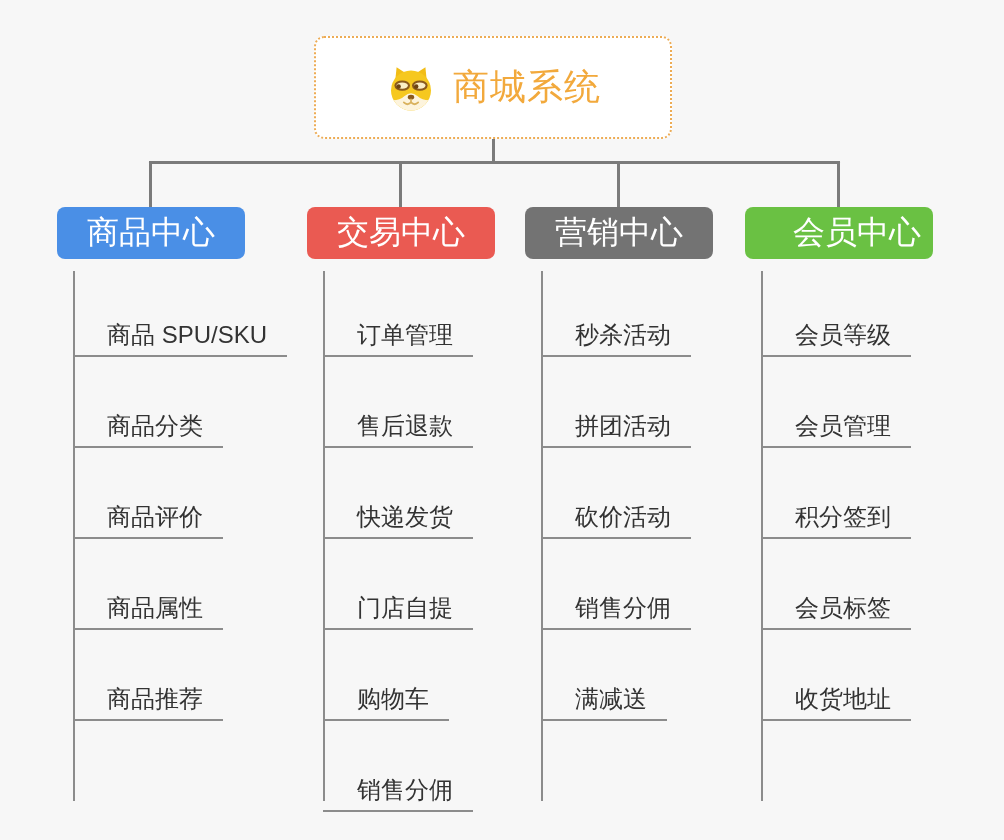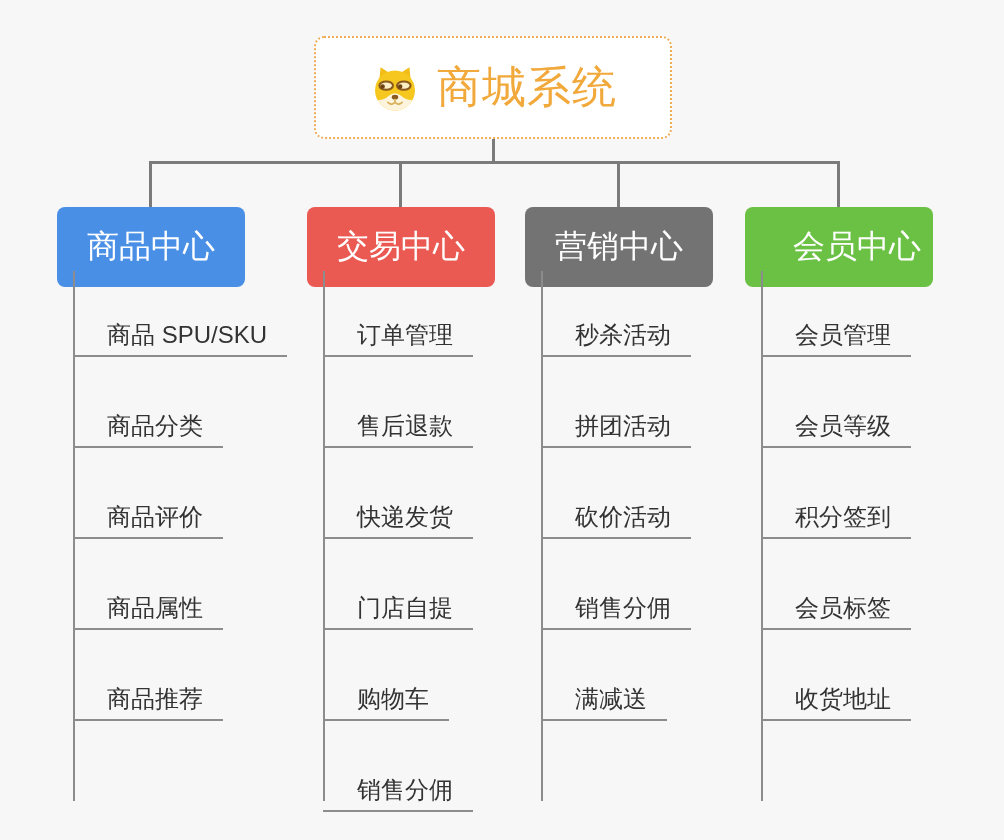--- a/index.html
+++ b/index.html
@@ -30,36 +30,36 @@
     box-sizing: border-box;
     background: #ffffff;
     border: 2px dotted #edac55;
     border-radius: 10px;
     display: flex;
     align-items: center;
     justify-content: center;
     gap: 16px;
   }
   .root-title {
-    font-size: 44px;
+    font-size: 36px;
     color: #f2a93c;
     letter-spacing: 1px;
     white-space: nowrap;
   }
   .doge { width: 52px; height: 48px; display: block; }
 
   
   .branch { position: absolute; top: 207px; width: 188px; }
   .branch.b0 { left: 57px; }
   .branch.b1 { left: 307px; }
   .branch.b2 { left: 525px; }
   .branch.b3 { left: 745px; }
 
   .branch-box {
-    height: 80px;
+    height: 52px;
     border-radius: 8px;
     display: flex;
     align-items: center;
     justify-content: center;
     color: #ffffff;
     font-size: 32px;
     white-space: nowrap;
   }
 
   .spine {
@@ -161,21 +161,21 @@
       <div class="item">满减送</div>
     </div>
   </div>
 
   <div class="branch b3">
     <div class="branch-box" style="background: rgb(106, 193, 67); padding-left: 36px;">
       <span>会员中心</span>
     </div>
     <div class="spine"></div>
     <div class="items">
+      <div class="item">会员等级</div>
       <div class="item">会员管理</div>
-      <div class="item">会员等级</div>
       <div class="item">积分签到</div>
       <div class="item">会员标签</div>
       <div class="item">收货地址</div>
     </div>
   </div>
 
 </div>
 
 </body></html>

